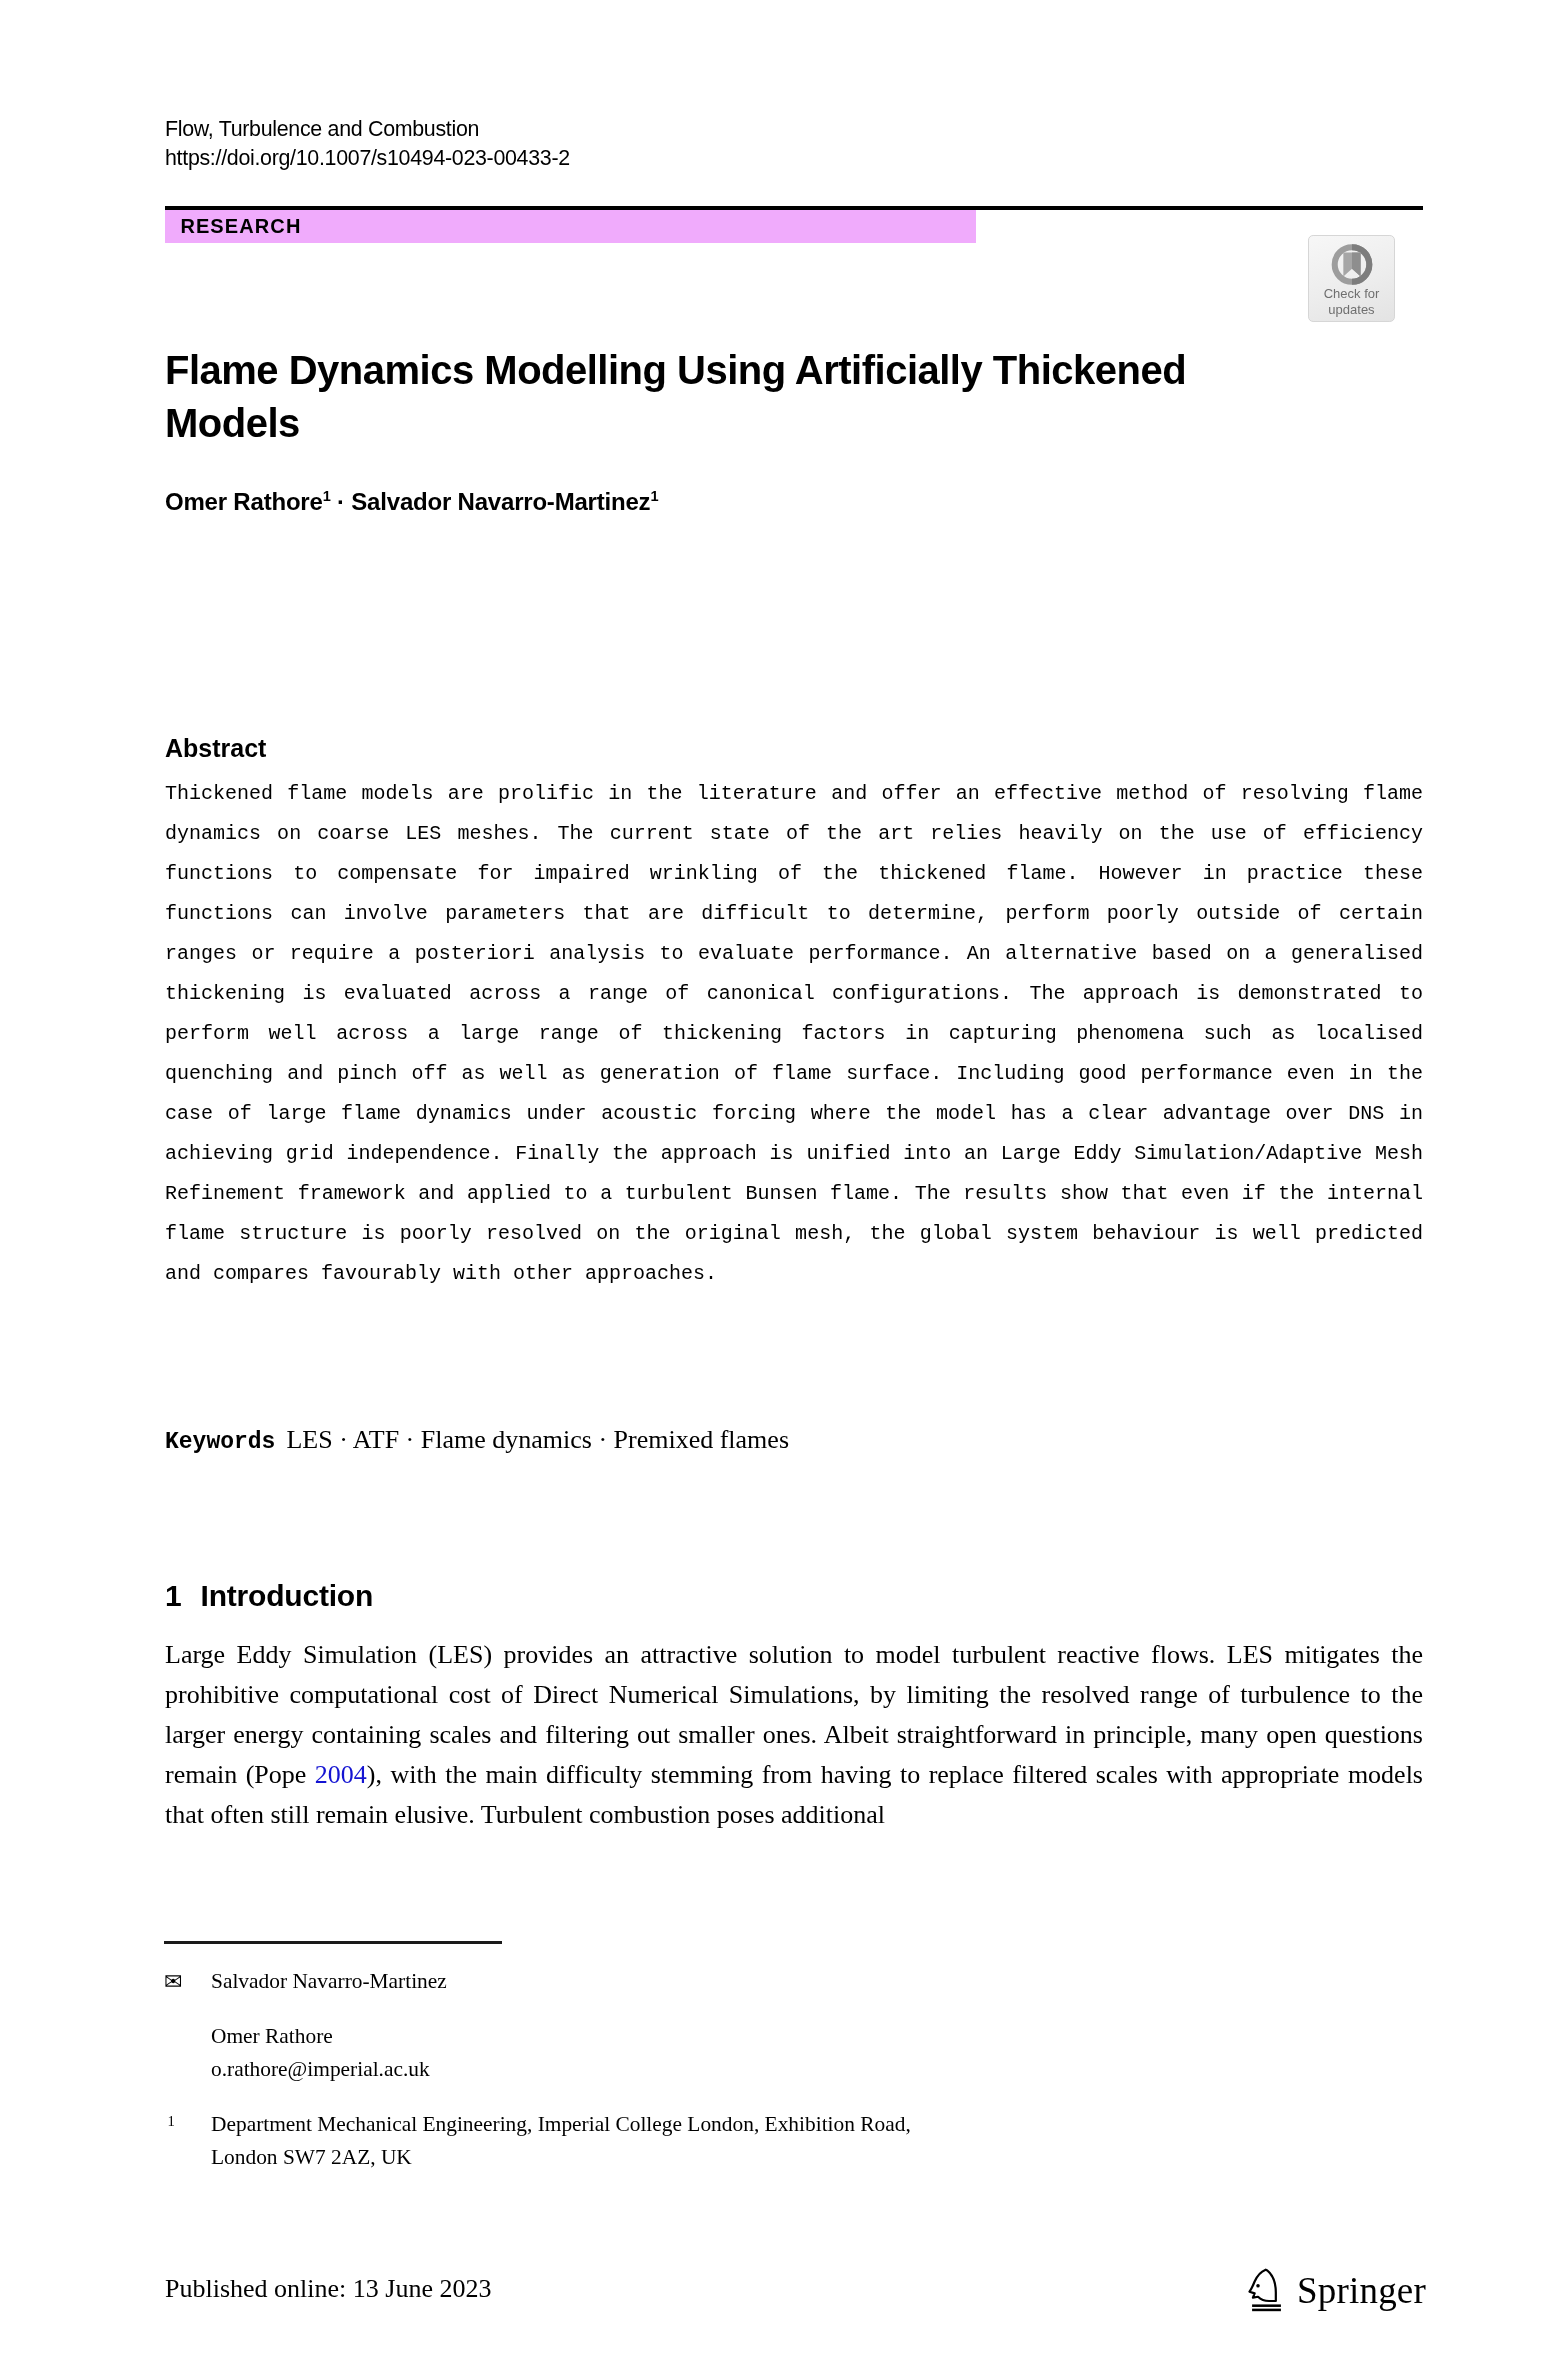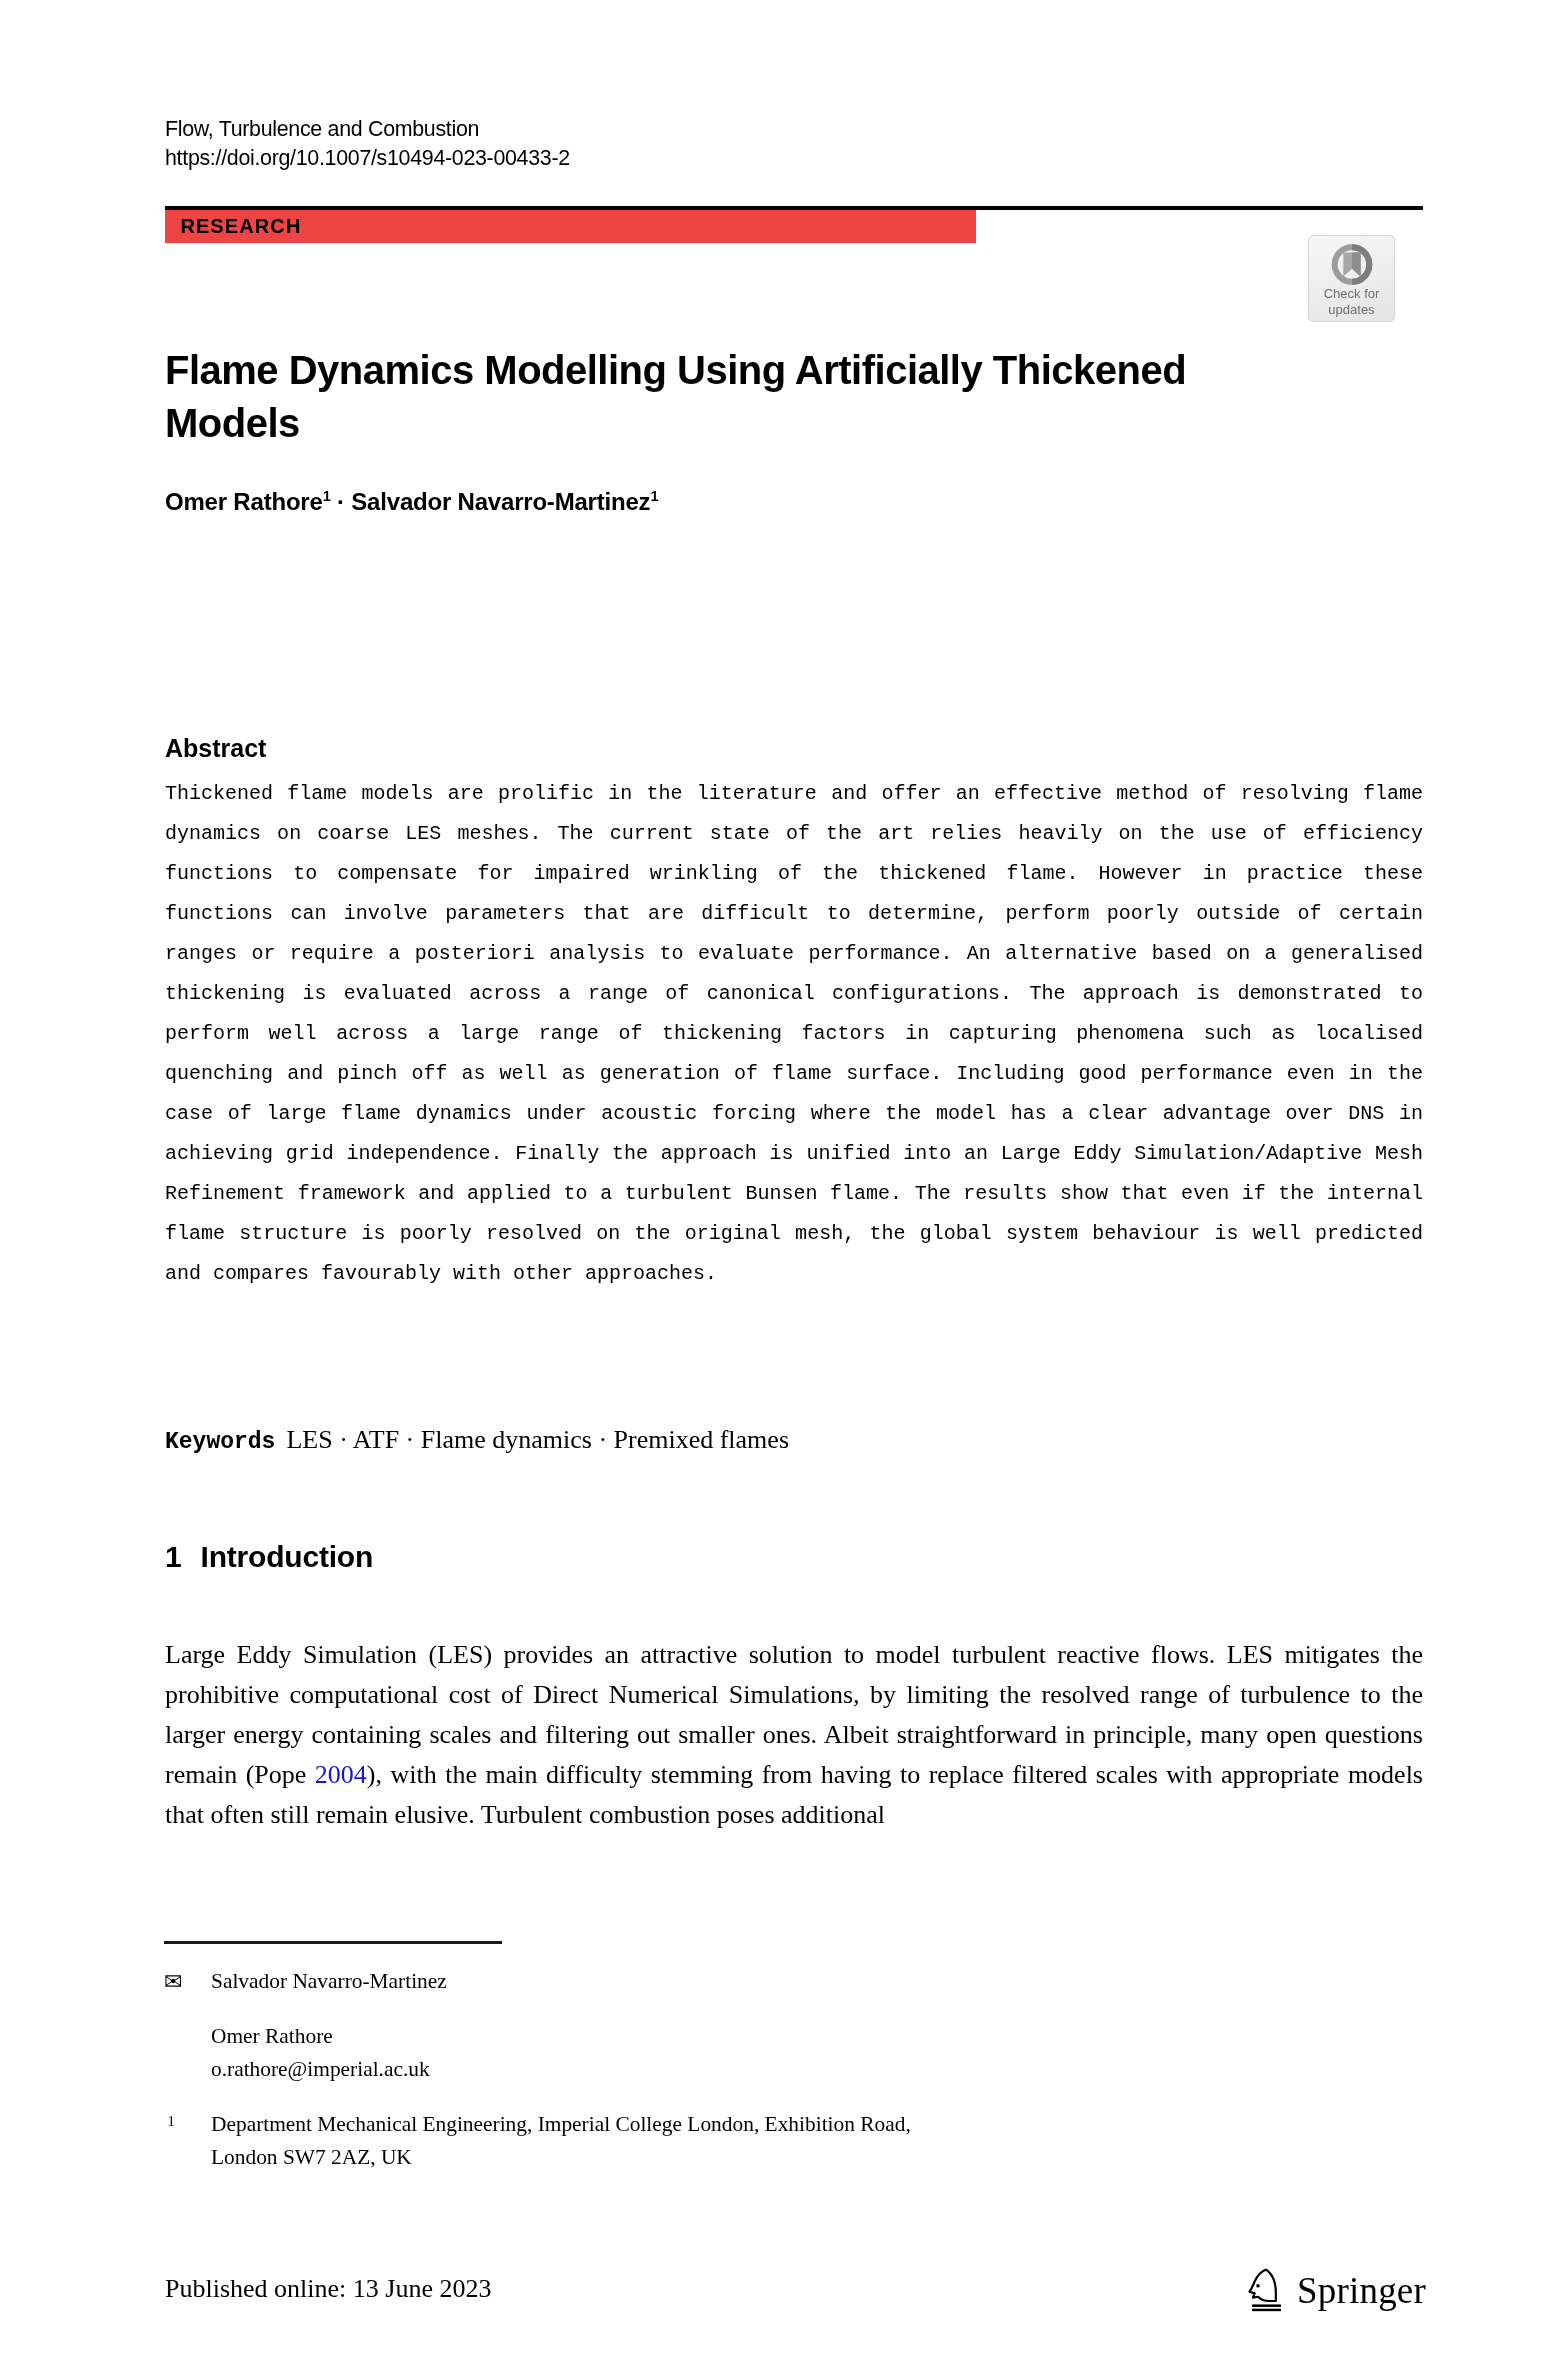--- a/index.html
+++ b/index.html
@@ -46,21 +46,21 @@
     width: 1258px;
     height: 4.3px;
     background: #000000;
   }
   .research-band {
     position: absolute;
     left: 165px;
     top: 210px;
     width: 811px;
     height: 33px;
-    background: #ef4444;
+    background: #f0abfc;
   }
   .research-label {
     position: absolute;
     left: 15.4px;
     top: 5.1px;
     font-family: "Liberation Sans", sans-serif;
     font-weight: bold;
     font-size: 20px;
     letter-spacing: 1.1px;
   }
@@ -175,21 +175,21 @@
     font-family: Liberation Mono, monospace;
     font-weight: bold;
     font-size: 23px;
     margin-right: 11px;
   }
 
   
   .section-heading {
     position: absolute;
     left: 165px;
-    top: 1540px;
+    top: 1579px;
     font-family: "Liberation Sans", sans-serif;
     font-weight: bold;
     font-size: 30px;
     letter-spacing: -0.2px;
   }
   .section-heading .sec-num { margin-right: 19px; }
 
   .intro-body {
     position: absolute;
     left: 165px;

